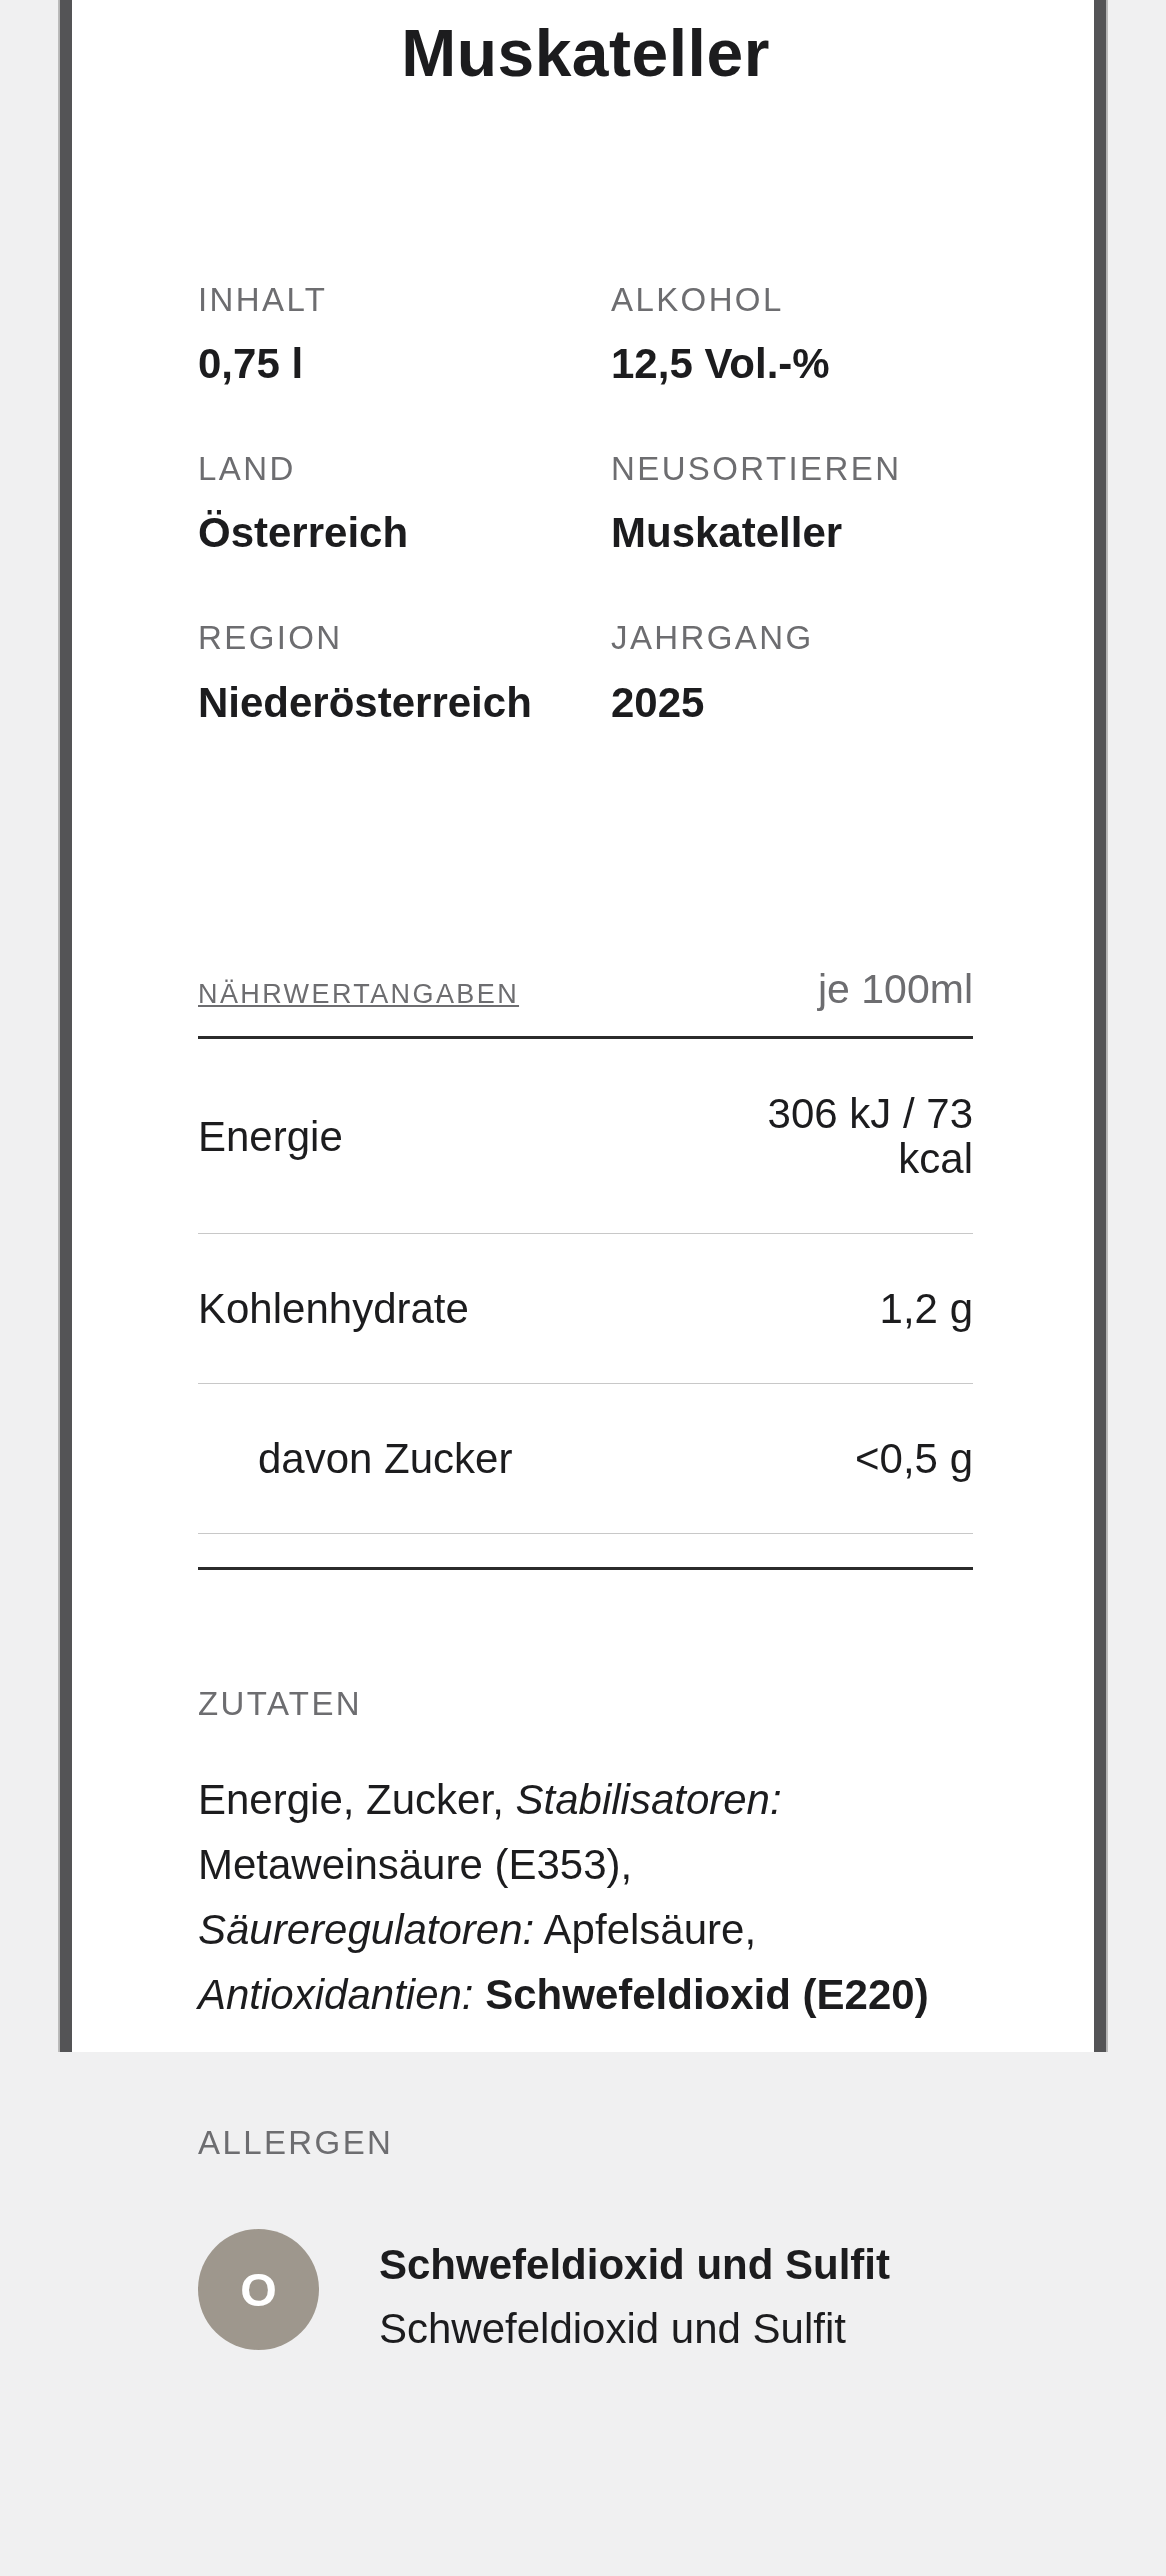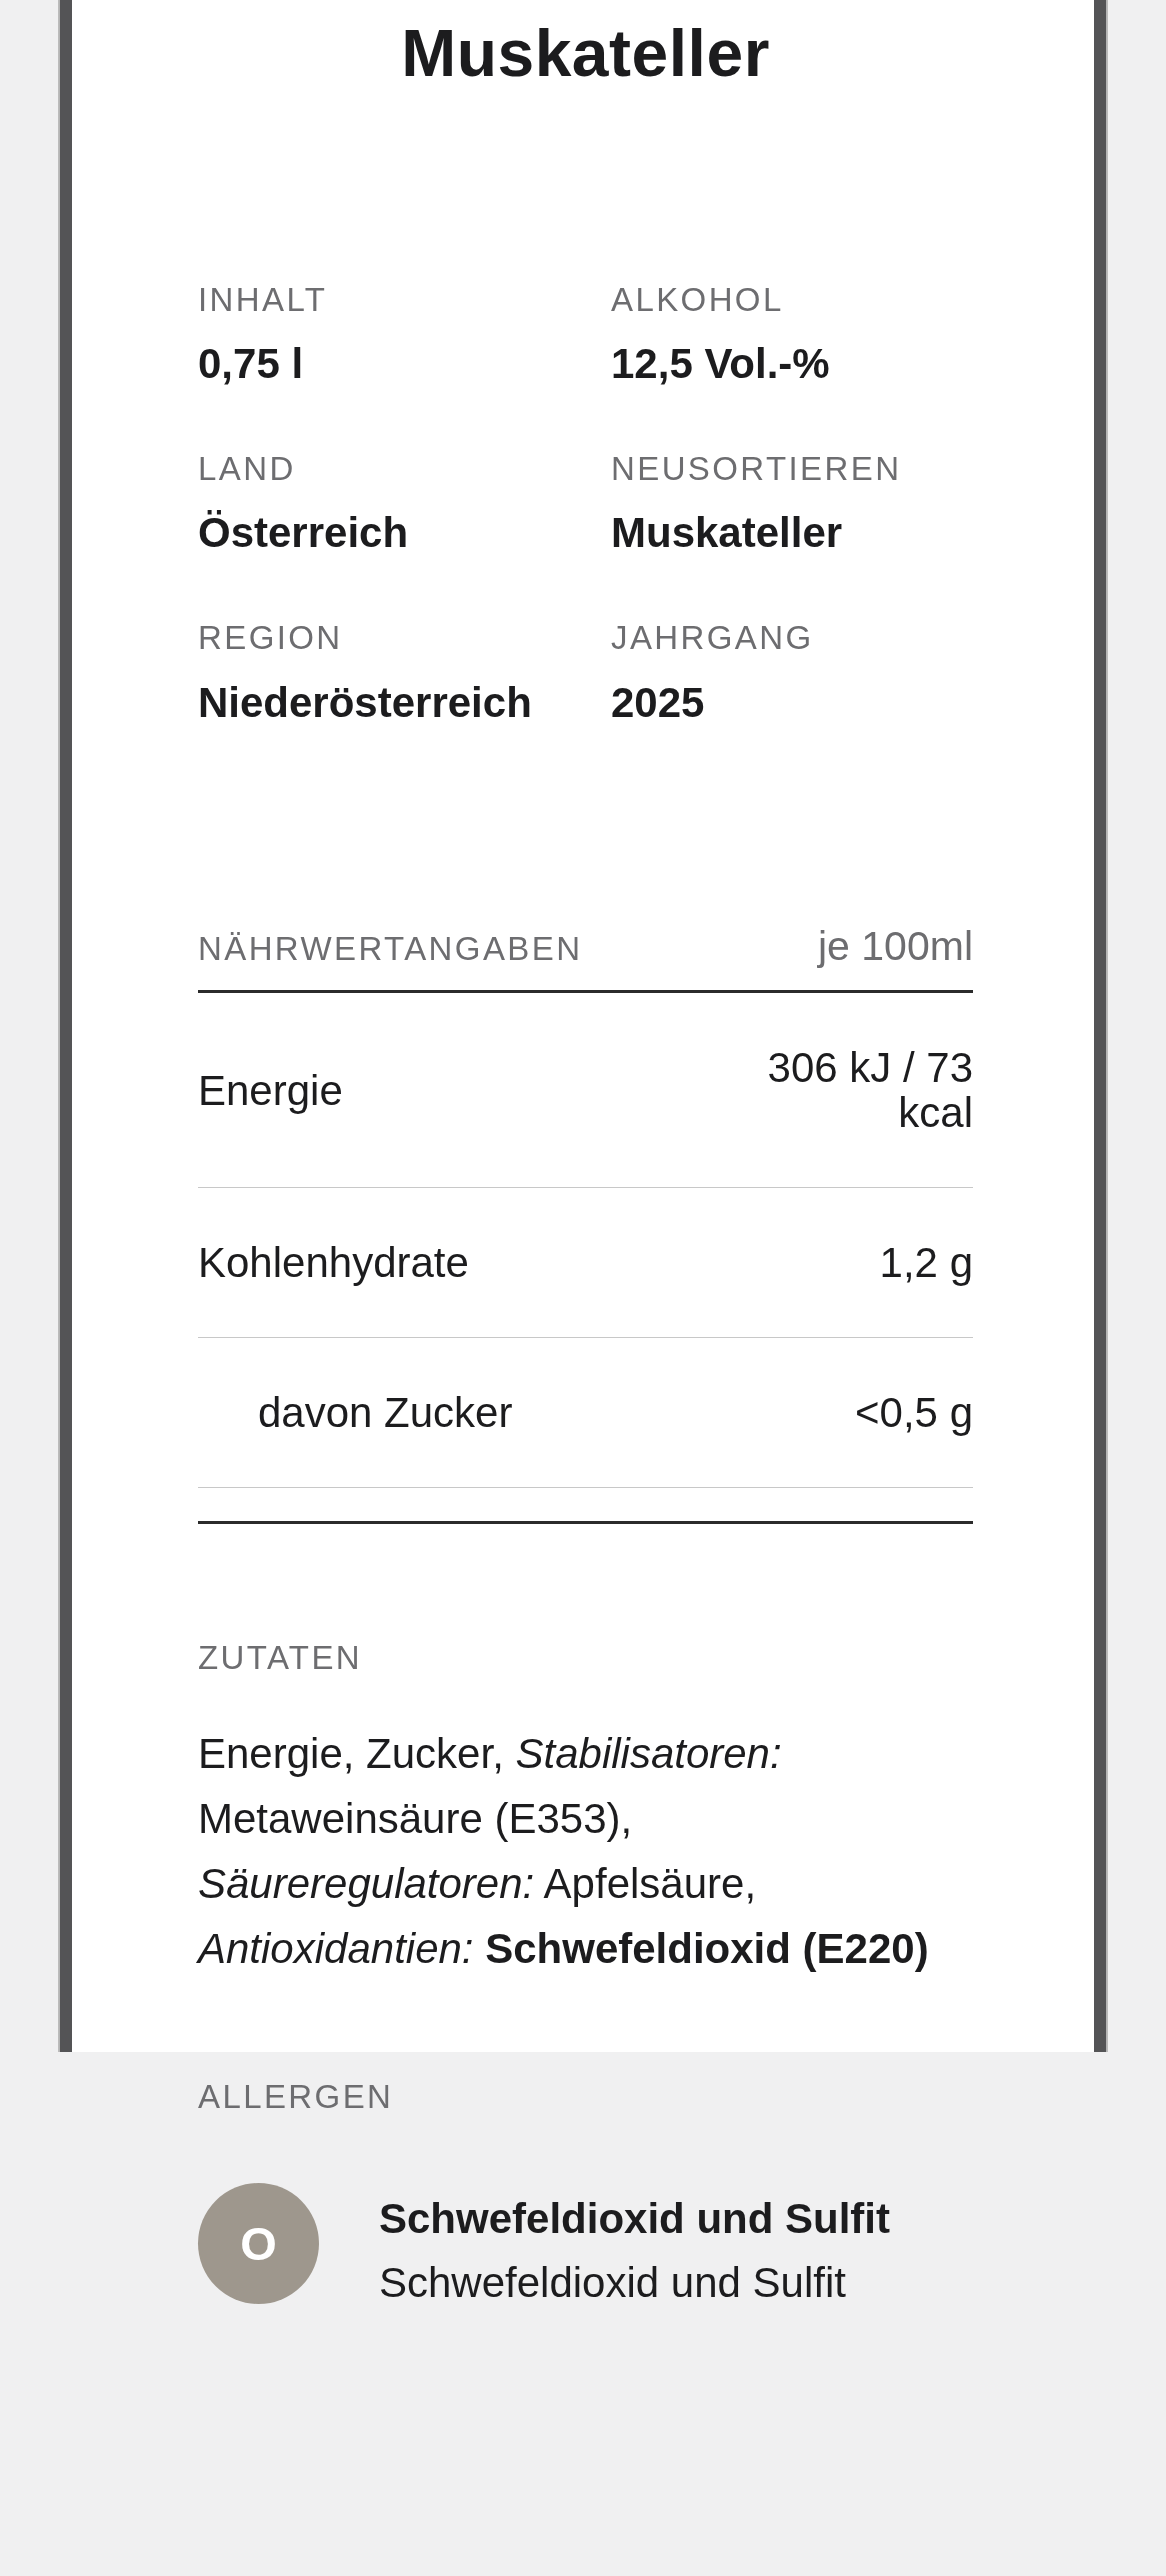--- a/index.html
+++ b/index.html
@@ -24,22 +24,22 @@
     padding-top:11.7px;font-size:66px;line-height:82px;font-weight:700;
     text-align:center;letter-spacing:0.5px;color:var(--text);
   }
   
   .specs{margin-top:185px;display:grid;grid-template-columns:413px 1fr;row-gap:62px;}
   .spec-label{font-size:33px;line-height:41px;letter-spacing:2.4px;color:var(--muted);font-weight:400;}
   .spec-value{margin-top:21.4px;font-size:42px;line-height:45px;font-weight:600;color:var(--text);white-space:nowrap;}
   
   .nutrition{margin-top:199px;}
   .nut-header{display:flex;justify-content:space-between;align-items:baseline;}
-  .nut-heading{font-size:33px;line-height:41px;letter-spacing:2.4px;color:var(--muted);}
-  .nut-per{font-size:41px;line-height:45px;color:var(--muted);}
+  .nut-heading{font-size:27px;line-height:41px;letter-spacing:2.4px;color:var(--muted);text-decoration:underline;}
+  .nut-per{font-size:41px;line-height:45px;color:var(--muted);margin-top:43px;}
   .rule-dark{height:2.9px;background:var(--rule-dark);}
   .rule-top{margin-top:21.4px;}
   .rule-end{margin-top:33px;}
   .nut-row{
     display:flex;justify-content:space-between;align-items:center;
     padding:52px 0;border-bottom:1.9px solid var(--rule-light);
     font-size:42px;line-height:45px;color:var(--text);
   }
   .nut-label{font-weight:400;white-space:nowrap;}
   .nut-label.indent{padding-left:60px;}

